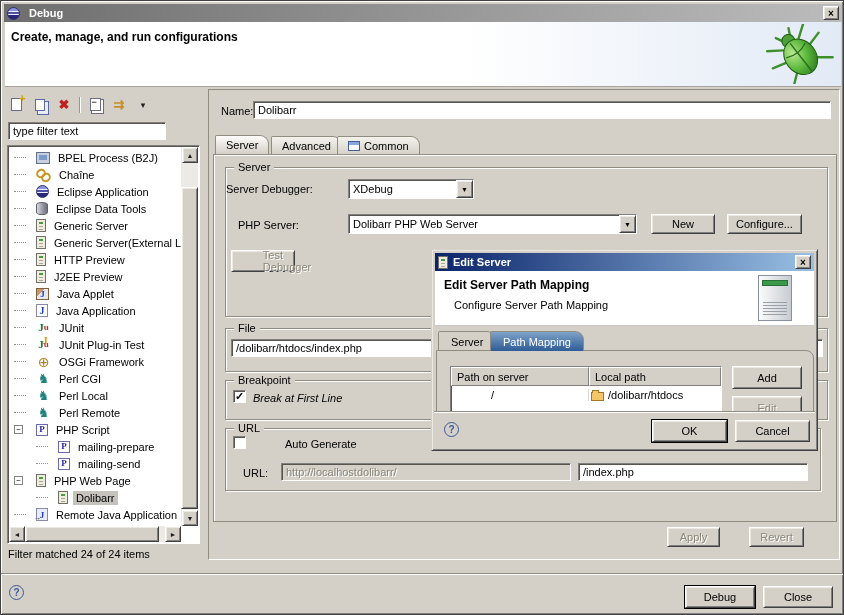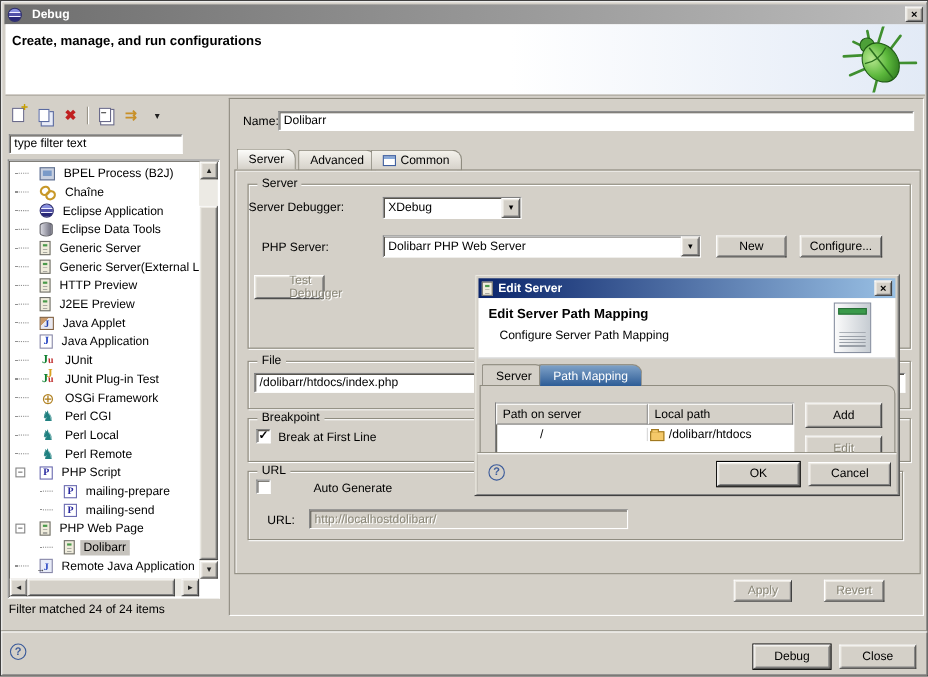--- a/index.html
+++ b/index.html
@@ -382,29 +382,30 @@
       </div>
 
       <div class="abs etched" style="left:11px;top:173px;width:603px;height:44px;">
         <span class="glabel">File</span>
         <div class="abs sunken field" style="left:5px;top:10px;width:592px;height:18px;">/dolibarr/htdocs/index.php</div>
       </div>
 
       <div class="abs etched" style="left:11px;top:225px;width:603px;height:40px;">
         <span class="glabel">Breakpoint</span>
         <span class="abs sunken cb" style="left:7px;top:9px;">✓</span>
-        <span class="abs" style="left:27px;top:11px;">Break at First Line</span>
+        <span class="abs" style="left:27px;top:11px;font-style:italic;">Break at First Line</span>
       </div>
 
       <div class="abs etched" style="left:11px;top:273px;width:596px;height:63px;padding-left:31px;">
         <span class="glabel">URL</span>
         <span class="abs sunken cb" style="left:7px;top:7px;"></span>
         <span class="abs" style="left:27px;top:9px;margin-left:32px;">Auto Generate</span>
         <span class="abs" style="left:17px;top:38px;">URL:</span>
         <div class="abs sunken field disabled" style="left:55px;top:34px;width:290px;height:18px;background:#d4d0c8;">http://localhostdolibarr/</div>
+        <div class="abs sunken field" style="left:352px;top:34px;width:230px;height:18px;">/index.php</div>
       </div>
     </div>
 
     <div class="abs raised btn disabled" style="left:458px;top:437px;width:53px;height:20px;">Apply</div>
     <div class="abs raised btn disabled" style="left:540px;top:437px;width:55px;height:20px;">Revert</div>
   </div>
 
   <div id="dlg" class="abs" style="background:#d4d0c8;">
     <div id="dlgtitle" class="abs">
       <span class="ti ic-server" style="width:10px;margin:0;"></span>

